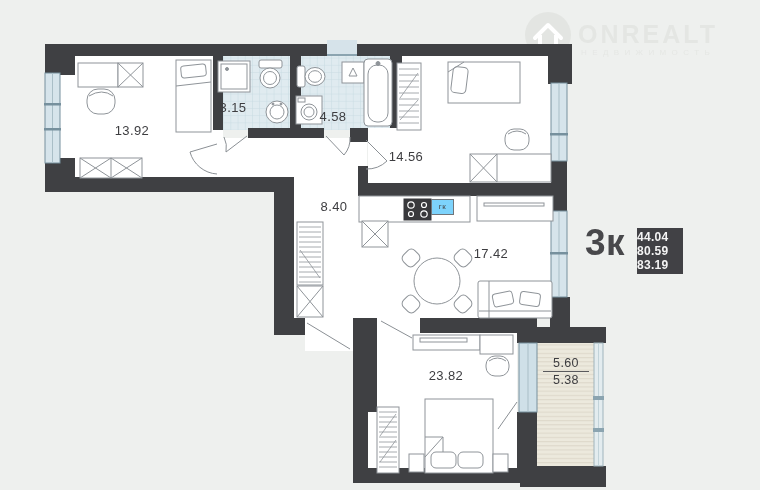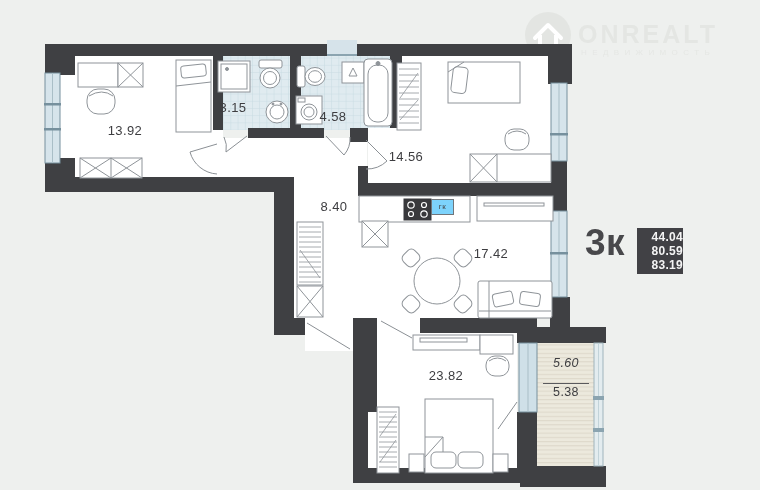--- a/index.html
+++ b/index.html
@@ -6,27 +6,27 @@
   .stage{position:relative;width:760px;height:490px;background:#eef0ee;overflow:hidden;
          font-family:"Liberation Sans",sans-serif;}
   .plan-svg{position:absolute;left:0;top:0;z-index:2;}
   .lbl{position:absolute;z-index:3;width:44px;text-align:center;font-size:13px;
        color:#3d3d40;letter-spacing:.4px;font-weight:400;}
   .gk-box{position:absolute;z-index:3;left:431px;top:199px;width:21px;height:14px;
           border:1px solid #70757a;background:#7dd3fc;font-size:8px;color:#45484b;
           text-align:center;line-height:14px;letter-spacing:.5px;}
   .balcony-frac{position:absolute;z-index:3;left:543px;top:356px;width:46px;text-align:center;
                 font-size:12.5px;color:#3d3d40;letter-spacing:.4px;}
-  .balcony-frac .top{display:block;padding-bottom:13px;border-bottom:1.5px solid #5a5a5d;font-style:italic;}
+  .balcony-frac .top{display:block;padding-bottom:1px;border-bottom:1.5px solid #5a5a5d;}
   .balcony-frac .bot{display:block;padding-top:1px;}
   .type-label{position:absolute;z-index:3;left:585px;top:222px;font-size:37px;font-weight:600;
               color:#48484b;letter-spacing:.5px;}
   .area-box{position:absolute;z-index:3;left:637px;top:228px;width:46px;height:46px;
             background:#414145;color:#f4f4f4;font-size:12px;font-weight:600;
-            display:flex;flex-direction:column;justify-content:center;align-items:flex-end;
+            display:flex;flex-direction:column;justify-content:center;align-items:flex-start;
             line-height:14.2px;letter-spacing:.3px;}
   .logo{position:absolute;z-index:1;left:524px;top:11px;width:230px;height:52px;}
   .logo-mark{position:absolute;left:0;top:0;}
   .logo-text{position:absolute;left:54px;top:9px;font-size:25px;font-weight:bold;
              color:#e4e6e3;letter-spacing:3px;white-space:nowrap;}
   .logo-tag{position:absolute;left:57px;top:37px;font-size:8px;color:#e5e7e4;
             letter-spacing:5.4px;white-space:nowrap;}
 </style>
 </head>
 <body>
@@ -218,21 +218,21 @@
       <path d="M217,144 L190,152 M190,152 A30,30 0 0 0 217,174"></path>
       <path d="M247,136 L226,152 M226,152 A24,24 0 0 0 224,137"></path>
       <path d="M326,136 L344,155 M344,155 A25,25 0 0 0 350,137"></path>
       <path d="M366,140 L387,161 M387,161 A29,29 0 0 1 366,169"></path>
       <line x1="307" y1="323" x2="350" y2="349"></line>
       <line x1="381" y1="321" x2="412" y2="338"></line>
       <line x1="517" y1="402" x2="498" y2="429"></line>
     </g>
   </svg>
 
-  <div class="lbl" style="left:103px;top:123px;">13.92</div>
+  <div class="lbl" style="left:110px;top:123px;">13.92</div>
   <div class="lbl" style="left:211px;top:100px;">3.15</div>
   <div class="lbl" style="left:311px;top:100px;margin-top:9px;">4.58</div>
   <div class="lbl" style="left:384px;top:149px;">14.56</div>
   <div class="lbl" style="left:312px;top:199px;">8.40</div>
   <div class="lbl" style="left:469px;top:246px;">17.42</div>
   <div class="lbl" style="left:424px;top:368px;">23.82</div>
 
   <div class="gk-box">гк</div>
 
   <div class="balcony-frac">

